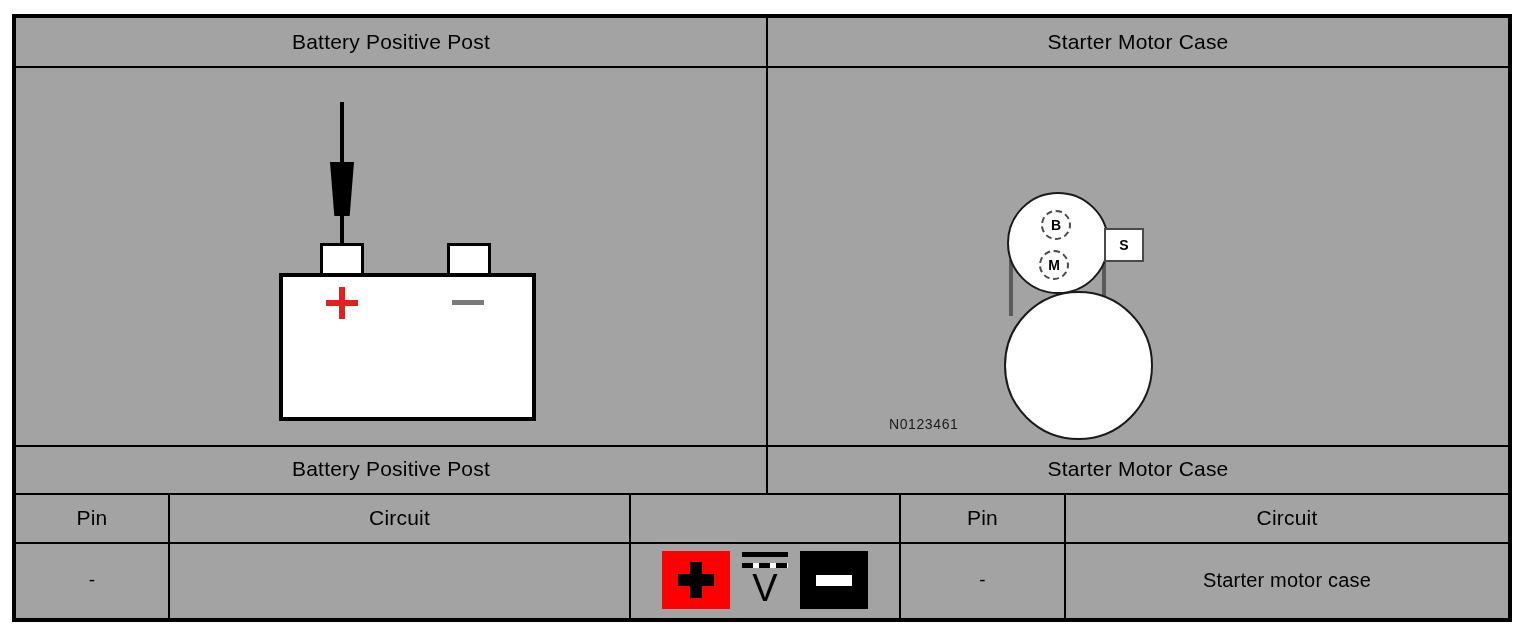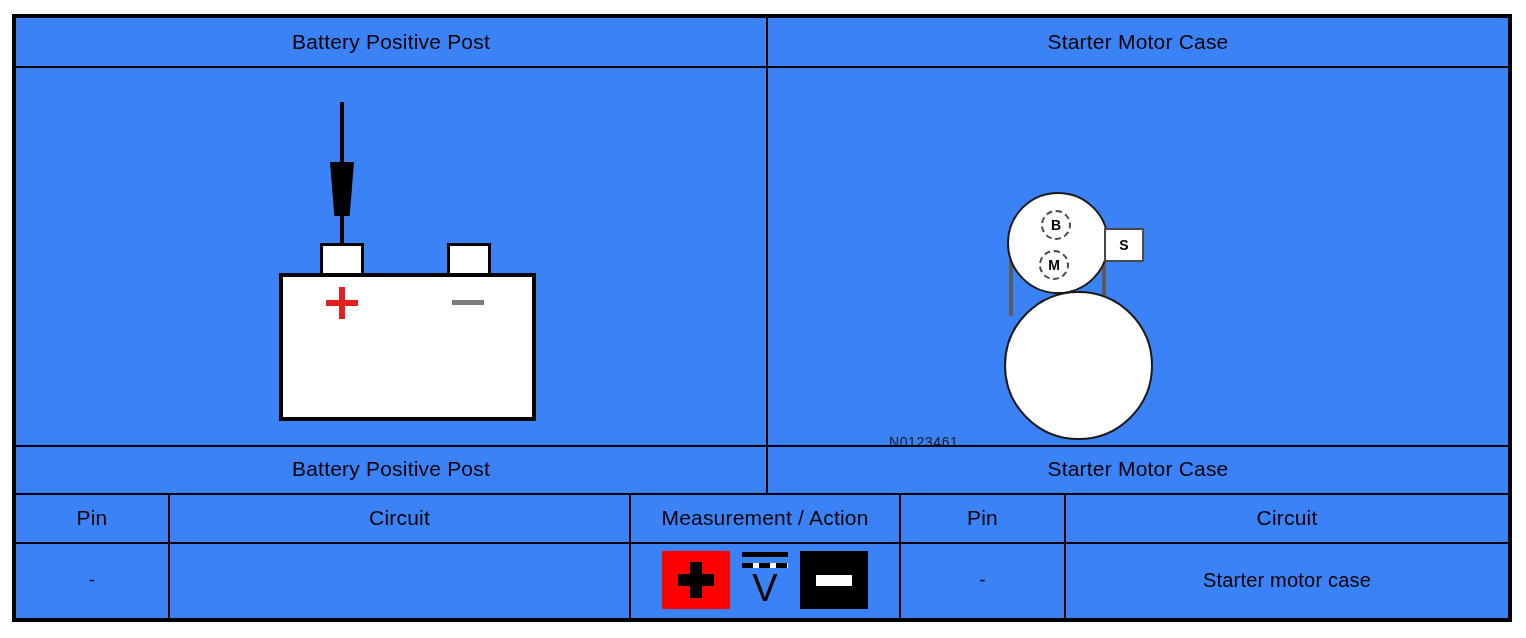--- a/index.html
+++ b/index.html
@@ -22,21 +22,21 @@
 
   
   .frame {
     position: absolute;
     left: 12px;
     top: 14px;
     width: 1500px;
     height: 608px;
     border: 4px solid #000000;
     box-sizing: border-box;
-    background: #3b82f6;
+    background: #a3a3a3;
   }
 
   
   .hline {
     position: absolute;
     background: #000000;
     height: 2px;
   }
   .vline {
     position: absolute;
@@ -242,21 +242,20 @@
     z-index: 4;
   }
   .ref-code {
     position: absolute;
     left: 13px;
     top: 238px;
     font-size: 14px;
     color: #1a1a1a;
     letter-spacing: 0.6px;
     white-space: nowrap;
-    margin-top: 18px;
   }
 
   
   .meas-row {
     position: absolute;
     display: flex;
     align-items: center;
     justify-content: center;
     gap: 8px;
   }
@@ -371,21 +370,20 @@
 
     <div class="cell header-text" style="left:752px; top:427px; width:740px; height:48px;">Starter Motor Case</div>
 
     <div class="vline" style="left:750px; top:427px; height:48px;"></div>
     <div class="hline" style="left:0px; top:475px; width:1492px;"></div>
 
     <div class="cell header-text" style="left:0px; top:475px; width:152px; height:49px;">Pin</div>
 
     <div class="cell header-text" style="left:154px; top:475px; width:459px; height:49px;">Circuit</div>
 
-    <div class="cell header-text" style="left:615px; top:475px; width:268px; height:49px;">Measurement / Action</div>
 
     <div class="cell header-text" style="left:885px; top:475px; width:163px; height:49px;">Pin</div>
 
     <div class="cell header-text" style="left:1050px; top:475px; width:442px; height:49px;">Circuit</div>
 
     <div class="vline" style="left:152px; top:475px; height:49px;"></div>
     <div class="vline" style="left:613px; top:475px; height:49px;"></div>
     <div class="vline" style="left:883px; top:475px; height:49px;"></div>
     <div class="vline" style="left:1048px; top:475px; height:49px;"></div>
 

